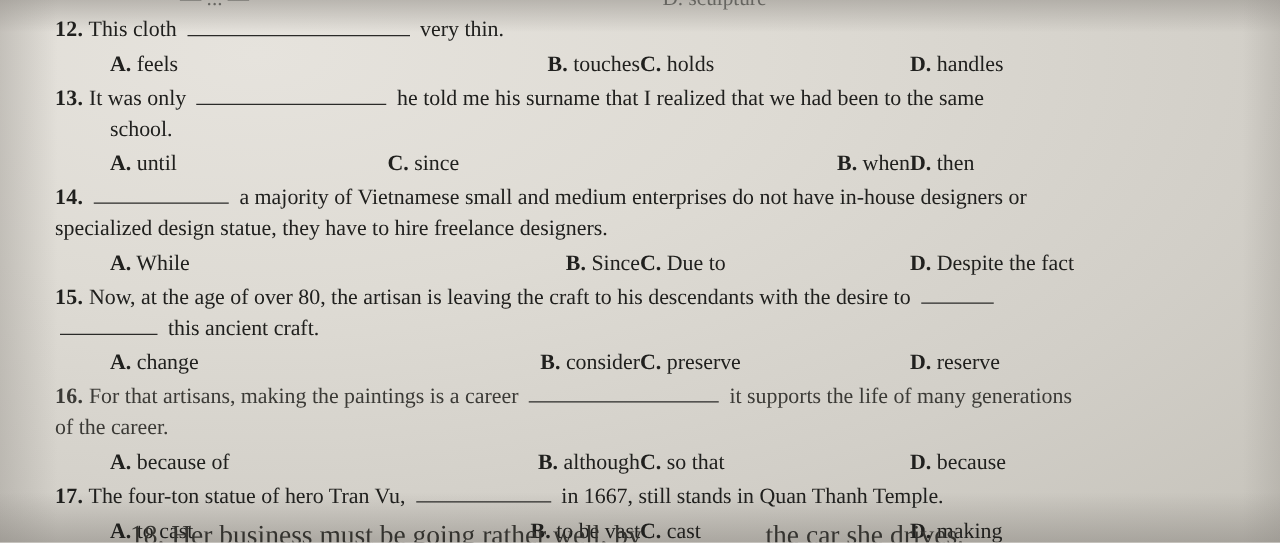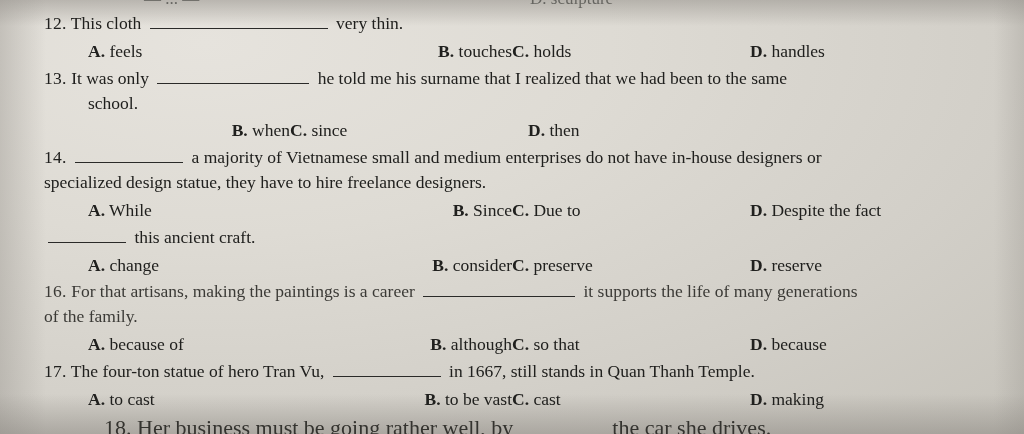--- a/index.html
+++ b/index.html
@@ -54,21 +54,21 @@
     color: #20201e;
     font-size: 17.5px;
     line-height: 1.42;
   }
   .qline {
     position: relative;
     margin: 0;
     padding: 0;
   }
   .qnum {
-    font-weight: 400;
+    font-weight: 700;
     letter-spacing: 0.3px;
   }
   .blank {
     display: inline-block;
     border-bottom: 1.4px solid #2a2a28;
     vertical-align: baseline;
     height: 0.95em;
     margin: 0 4px;
   }
   .b-xs { width: 58px; }
@@ -84,21 +84,21 @@
   }
   .opt {
     white-space: nowrap;
   }
   .opt .lbl {
     font-weight: 700;
   }
   .w-a { width: 222px; }
   .w-b { width: 202px; text-align: right; }
   .w-c { width: 216px; }
-  .w-d { width: auto; margin-left: 22px; }
+  .w-d { width: auto; }
 
   
   .cut-top {
     position: absolute;
     top: -2px;
     left: 44px;
     width: 962px;
     height: 12px;
     overflow: hidden;
     color: #4a4a46;
@@ -160,22 +160,23 @@
       <div class="qline">
         <span class="qnum">13.</span>
         <span>It was only</span>
         <span class="blank b-lg"></span>
         <span>he told me his surname that I realized that we had been to the same</span>
       </div>
       <div class="qline" style="padding-left:44px;font-family:Liberation Serif, serif;">
         <span>school.</span>
       </div>
       <div class="options">
+        <span class="opt w-a"><span class="lbl">A.</span> <span>until</span></span>
+        <span class="opt w-c"><span class="lbl">C.</span> <span>since</span></span>
         <span class="opt w-b"><span class="lbl">B.</span> <span>when</span></span>
-        <span class="opt w-c"><span class="lbl">C.</span> <span>since</span></span>
         <span class="opt w-d"><span class="lbl">D.</span> <span>then</span></span>
       </div>
     </div>
 
     <div class="q-block">
       <div class="qline">
         <span class="qnum">14.</span>
         <span class="blank b-md"></span>
         <span>a majority of Vietnamese small and medium enterprises do not have in-house    designers or</span>
       </div>
@@ -184,41 +185,46 @@
       </div>
       <div class="options">
         <span class="opt w-a"><span class="lbl">A.</span> <span>While</span></span>
         <span class="opt w-b"><span class="lbl">B.</span> <span>Since</span></span>
         <span class="opt w-c"><span class="lbl">C.</span> <span>Due to</span></span>
         <span class="opt w-d"><span class="lbl">D.</span> <span>Despite the fact</span></span>
       </div>
     </div>
 
     <div class="q-block">
+      <div class="qline">
+        <span class="qnum">15.</span>
+        <span>Now, at the age of over 80, the artisan is leaving the craft to his descendants with the  desire to</span>
+        <span class="blank b-xs"></span>
+      </div>
       <div class="qline">
         <span class="blank b-sm"></span>
         <span>this ancient craft.</span>
       </div>
       <div class="options">
         <span class="opt w-a"><span class="lbl">A.</span> <span>change</span></span>
         <span class="opt w-b"><span class="lbl">B.</span> <span>consider</span></span>
         <span class="opt w-c"><span class="lbl">C.</span> <span>preserve</span></span>
         <span class="opt w-d"><span class="lbl">D.</span> <span>reserve</span></span>
       </div>
     </div>
 
     <div class="q-block">
       <div class="qline faded">
         <span class="qnum">16.</span>
         <span>For that artisans, making the paintings is a career</span>
         <span class="blank b-lg"></span>
         <span>it supports the life of many   generations</span>
       </div>
       <div class="qline faded">
-        <span>of the family.</span>
+        <span>of the career.</span>
       </div>
       <div class="options">
         <span class="opt w-a"><span class="lbl">A.</span> <span>because of</span></span>
         <span class="opt w-b"><span class="lbl">B.</span> <span>although</span></span>
         <span class="opt w-c"><span class="lbl">C.</span> <span>so that</span></span>
         <span class="opt w-d"><span class="lbl">D.</span> <span>because</span></span>
       </div>
     </div>
 
     <div class="q-block">

